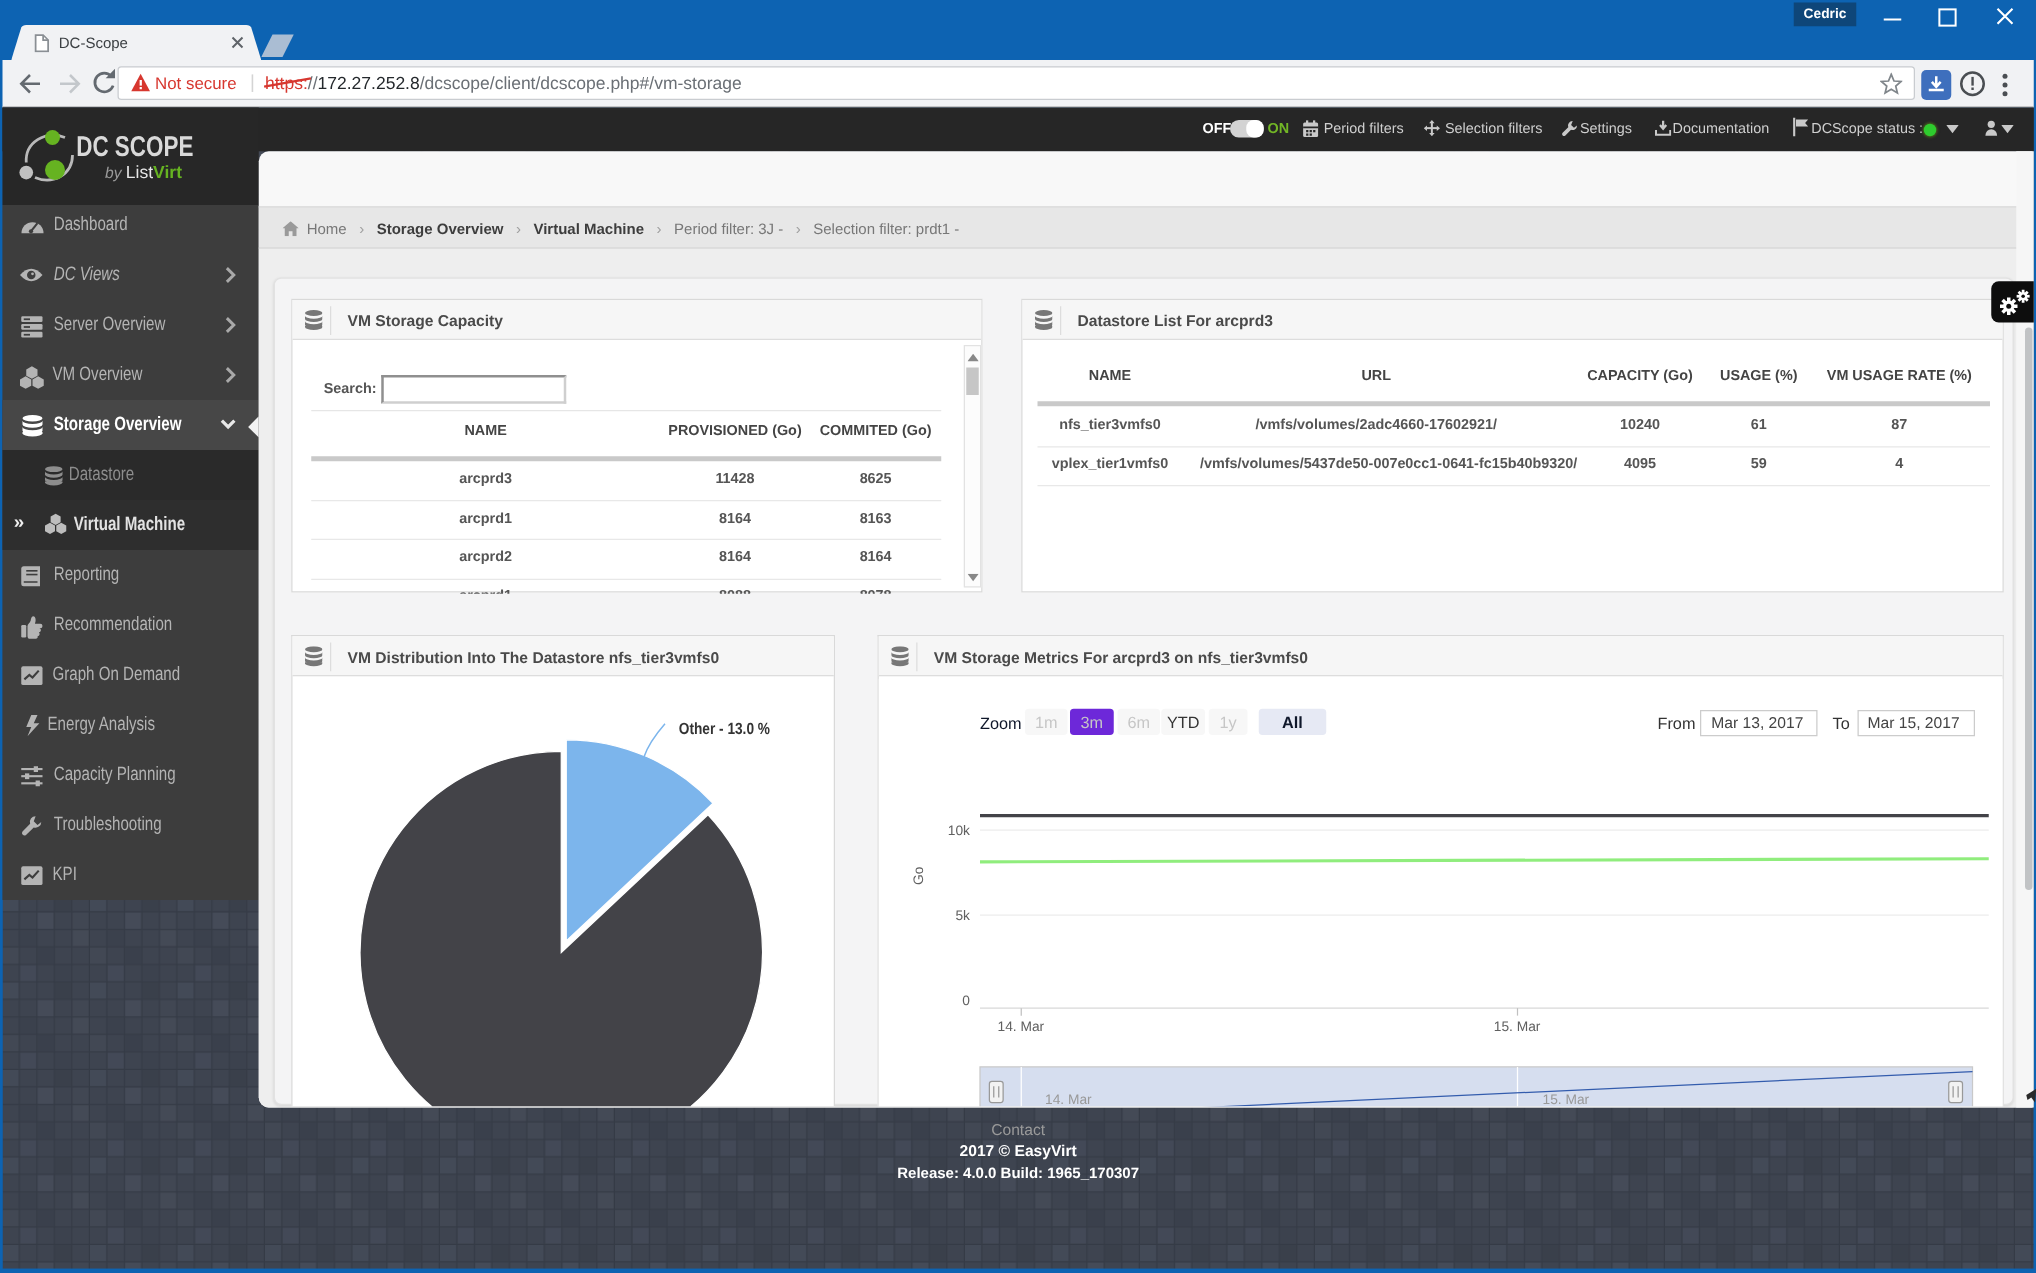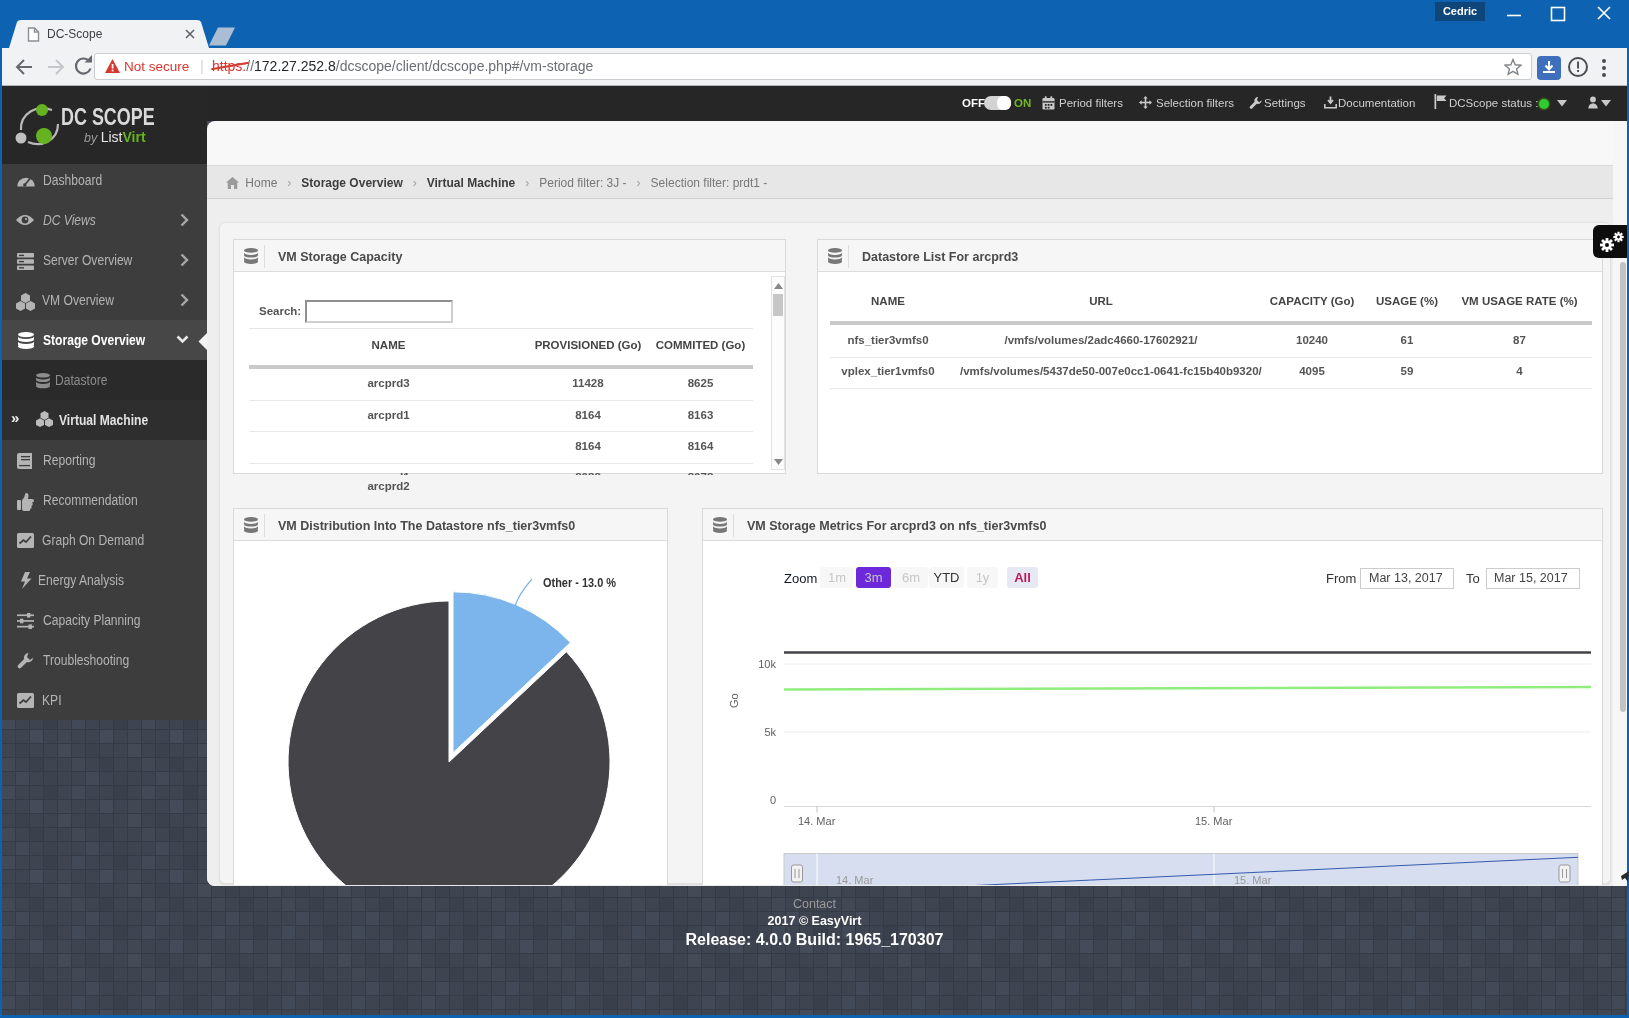--- a/index.html
+++ b/index.html
@@ -100,21 +100,21 @@
         <rect x="42" y="56" width="13" height="13" fill="#3c424e"></rect>
       </g>
       <path d="M0,13.5 H70 M0,27.5 H70 M0,41.5 H70 M0,55.5 H70 M0,69.5 H70 M13.5,0 V70 M27.5,0 V70 M41.5,0 V70 M55.5,0 V70 M69.5,0 V70" stroke="#353b46" stroke-width="1"></path>
     </pattern>
   </defs>
   <rect width="1625" height="929" fill="url(#tiles)"></rect>
 </svg>
 
 <div class="abs" style="left:0; top:897px; width:1629px; text-align:center; font-size:12.5px; color:#9a9a9a;">Contact</div>
 <div class="abs" style="left:0; top:914px; width:1629px; text-align:center; font-size:12.5px; font-weight:bold; color:#fff;">2017 © EasyVirt</div>
-<div class="abs" style="left:0; top:931px; width:1629px; text-align:center; font-size:16px; font-weight:bold; color:#fff;">Release: 4.0.0 Build: 1965_170307</div>
+<div class="abs" style="left:0; top:931px; width:1629px; text-align:center; font-size:12px; font-weight:bold; color:#fff;">Release: 4.0.0 Build: 1965_170307</div>
 
 <div class="abs" style="left:2px; top:86px; width:1625px; height:35px; background:#262626;"></div>
 
 <div class="abs" style="left:2px; top:86px; width:205px; height:78px; background:#272727;"></div>
 <div class="abs" style="left:2px; top:164px; width:205px; height:556px; background:#3d3d3d;"></div>
 
 <div id="navitems" style="position:absolute; left:0; top:86px; width:1629px; height:35px; font-size:11.5px; color:#cfcfcf;">
   <span class="abs" style="left:962px; top:11px; color:#fff; font-weight:bold;">OFF</span>
   <div class="abs" style="left:984px; top:10px; width:27px; height:14px; background:#d3d3d3; border-radius:7px;"></div>
   <div class="abs" style="left:997px; top:10px; width:14px; height:14px; background:#fff; border-radius:6px;"></div>
@@ -384,21 +384,21 @@
   <div class="abs" style="left:404px; top:99px; width:125px; text-align:center; font-size:11.5px; font-weight:bold; color:#444; white-space:nowrap;">COMMITED (Go)</div>
   <div class="abs" style="left:15px; top:125px; width:504px; height:4px; background:#c9c9c9;"></div>
   <div class="abs" style="left:15px; top:137px; width:279px; text-align:center; font-size:11.5px; font-weight:bold; color:#555;">arcprd3</div>
   <div class="abs" style="left:294px; top:137px; width:120px; text-align:center; font-size:11.5px; font-weight:bold; color:#555;">11428</div>
   <div class="abs" style="left:414px; top:137px; width:105px; text-align:center; font-size:11.5px; font-weight:bold; color:#555;">8625</div>
   <div class="abs" style="left:15px; top:160px; width:504px; height:1px; background:#e8e8e8;"></div>
   <div class="abs" style="left:15px; top:169px; width:279px; text-align:center; font-size:11.5px; font-weight:bold; color:#555;">arcprd1</div>
   <div class="abs" style="left:294px; top:169px; width:120px; text-align:center; font-size:11.5px; font-weight:bold; color:#555;">8164</div>
   <div class="abs" style="left:414px; top:169px; width:105px; text-align:center; font-size:11.5px; font-weight:bold; color:#555;">8163</div>
   <div class="abs" style="left:15px; top:191px; width:504px; height:1px; background:#e8e8e8;"></div>
-  <div class="abs" style="left:15px; top:200px; width:279px; text-align:center; font-size:11.5px; font-weight:bold; color:#555;margin-top:40px;">arcprd2</div>
+  <div class="abs" style="left:15px; top:200px; width:279px; text-align:center; font-size:11.5px; font-weight:bold; color:#555;">arcprd2</div>
   <div class="abs" style="left:294px; top:200px; width:120px; text-align:center; font-size:11.5px; font-weight:bold; color:#555;">8164</div>
   <div class="abs" style="left:414px; top:200px; width:105px; text-align:center; font-size:11.5px; font-weight:bold; color:#555;">8164</div>
   <div class="abs" style="left:15px; top:223px; width:504px; height:1px; background:#e8e8e8;"></div>
   <div class="abs" style="left:15px; top:228px; width:504px; height:7px; overflow:hidden;">
     <div class="abs" style="left:0px; top:3px; width:279px; text-align:center; font-size:11.5px; font-weight:bold; color:#555;">arcprd1</div>
     <div class="abs" style="left:279px; top:3px; width:120px; text-align:center; font-size:11.5px; font-weight:bold; color:#555;">8088</div>
     <div class="abs" style="left:399px; top:3px; width:105px; text-align:center; font-size:11.5px; font-weight:bold; color:#555;">8078</div>
   </div>
 
   <div class="abs" style="left:537px; top:36px; width:14px; height:194px; background:#fcfcfc; border:1px solid #e2e2e2;"></div>
@@ -475,21 +475,21 @@
   </svg>
   <div class="pdiv"></div>
   <div class="ptitle">VM Storage Metrics For arcprd3 on nfs_tier3vmfs0</div>
   <div id="hc" class="abs" style="left:0px; top:34px; width:899px; height:342px; background:#fff;">
     <span class="abs" style="left:81px; top:28px; font-size:13px; color:#0f172a;">Zoom</span>
     <div class="abs" style="left:117px; top:24px; width:34px; height:21px; background:#f7f7f7; border-radius:3px; font-size:13px; color:#c6c6c6; text-align:center; line-height:21px;">1m</div>
     <div class="abs" style="left:153px; top:24px; width:35px; height:21px; background:#6d28d9; border-radius:3px; font-size:13px; color:#c6c6c6; text-align:center; line-height:21px;">3m</div>
     <div class="abs" style="left:191px; top:24px; width:34px; height:21px; background:#f7f7f7; border-radius:3px; font-size:13px; color:#c6c6c6; text-align:center; line-height:21px;">6m</div>
     <div class="abs" style="left:226px; top:24px; width:35px; height:21px; background:#f7f7f7; border-radius:3px; font-size:13px; color:#333; text-align:center; line-height:21px;">YTD</div>
     <div class="abs" style="left:264px; top:24px; width:31px; height:21px; background:#f7f7f7; border-radius:3px; font-size:13px; color:#c6c6c6; text-align:center; line-height:21px;">1y</div>
-    <div class="abs" style="left:304px; top:24px; width:31px; height:21px; background:#e6e9f4; border-radius:3px; font-size:13px; font-weight:bold; color:#be185d; text-align:center; line-height:21px;">All</div>
+    <div class="abs" style="left:304px; top:24px; width:54px; height:21px; background:#e6e9f4; border-radius:3px; font-size:13px; font-weight:bold; color:#0f172a; text-align:center; line-height:21px;">All</div>
     <span class="abs" style="left:623px; top:28px; font-size:13px; color:#333;">From</span>
     <div class="abs" style="left:657px; top:25px; width:94px; height:21px; border:1px solid #ccc; background:#fff;"></div>
     <span class="abs" style="left:666px; top:28px; font-size:12.5px; color:#444;">Mar 13, 2017</span>
     <span class="abs" style="left:763px; top:28px; font-size:13px; color:#333;">To</span>
     <div class="abs" style="left:783px; top:25px; width:94px; height:21px; border:1px solid #ccc; background:#fff;"></div>
     <span class="abs" style="left:791px; top:28px; font-size:12.5px; color:#444;">Mar 15, 2017</span>
     <svg class="abs" style="left:0px; top:66px;" width="899" height="276">
       <line x1="81" y1="55" x2="888" y2="55" stroke="#ececec" stroke-width="1"></line>
       <line x1="81" y1="123" x2="888" y2="123" stroke="#ececec" stroke-width="1"></line>
       <line x1="81" y1="197.5" x2="888" y2="197.5" stroke="#d8d8d8" stroke-width="1"></line>

